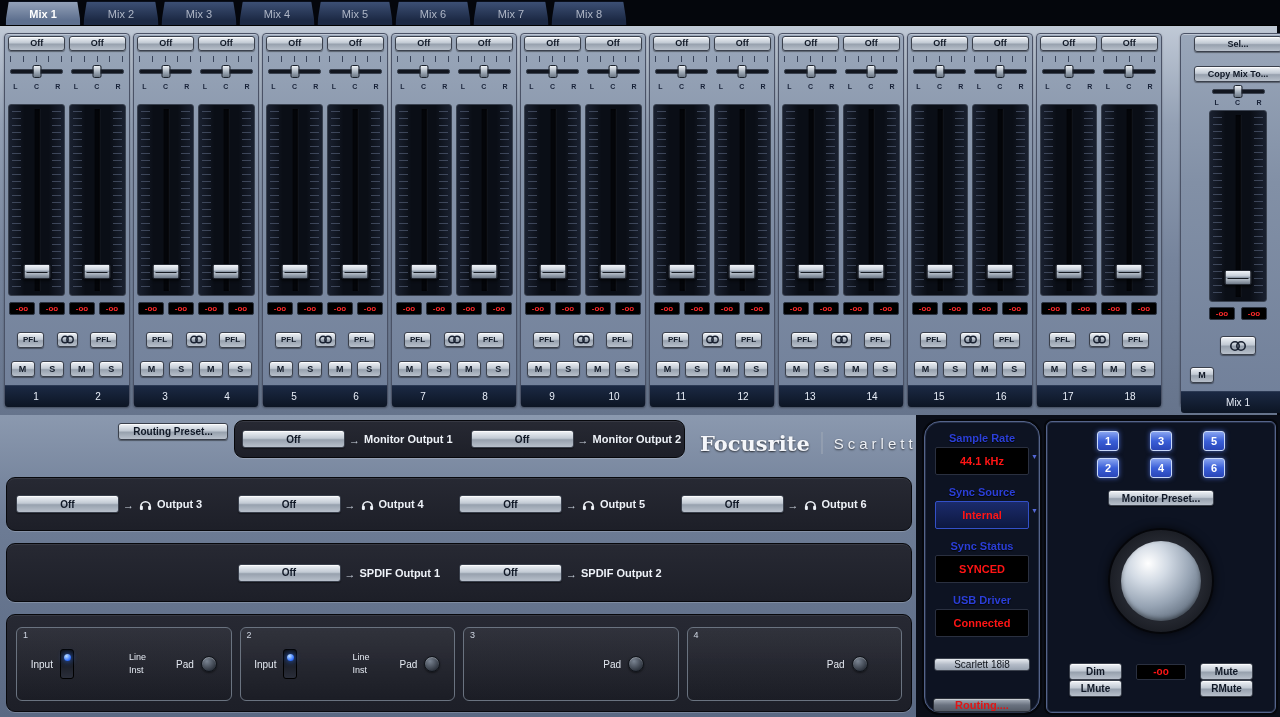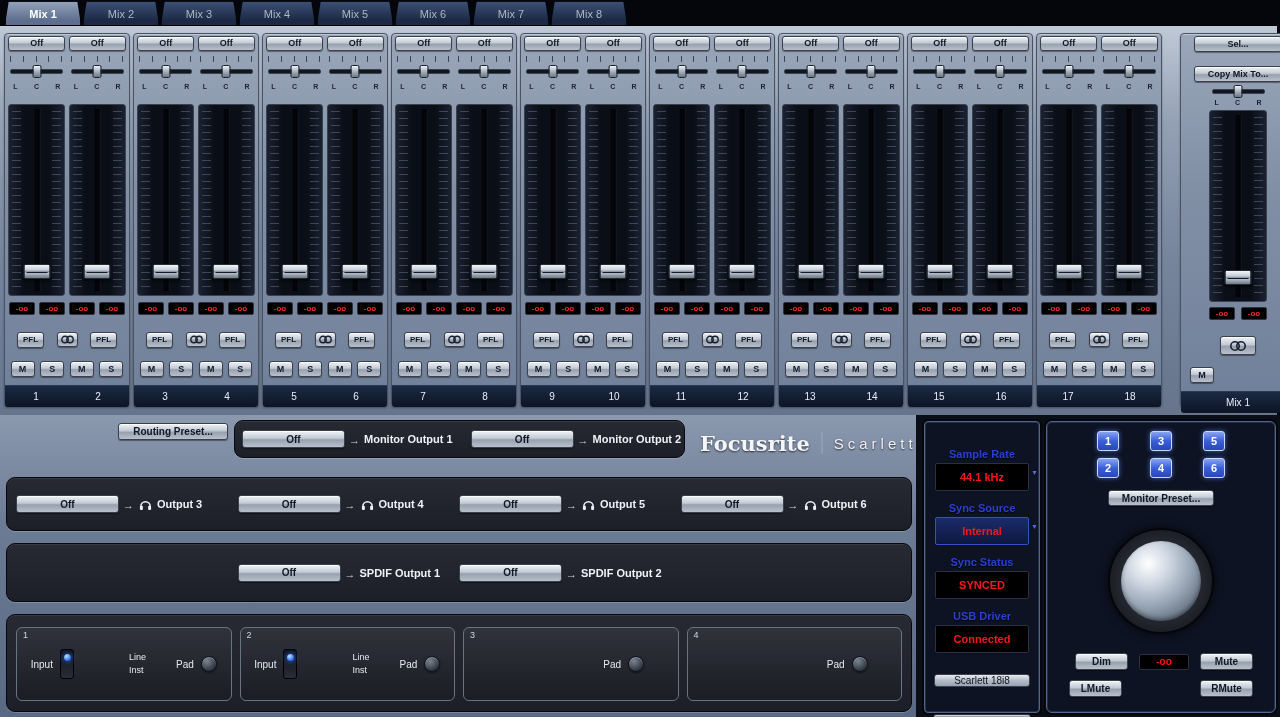--- a/index.html
+++ b/index.html
@@ -133,23 +133,23 @@
 
   
   .logo { position:absolute; left:700px; top:428px; height:30px; display:flex; align-items:center; gap:11px; }
   .logo-focusrite { font-family:"DejaVu Serif", serif; font-weight:bold; font-size:21px; color:#f4f6fa;
     text-shadow:0 1px 2px rgba(0,0,0,.7); }
   .logo-divider { width:2px; height:22px; background:#9aa4b4; opacity:.65; }
   .logo-scarlett { font-size:15px; letter-spacing:4px; color:#eef1f6; text-shadow:0 1px 2px rgba(0,0,0,.7); }
 
   
   .status-panel { position:absolute; left:924px; top:421px; width:116px; height:292px;
-    background:#0d1322; border:1px solid #55648a; border-radius:4px;
+    background:#0d1322; border:1px solid #55648a; border-radius:16px;
     box-shadow:0 0 0 2px #05070c, inset 0 0 0 1px rgba(90,110,160,.3);
-    display:flex; flex-direction:column; align-items:center; padding-top:26px; }
+    display:flex; flex-direction:column; align-items:center; padding-top:10px; }
   .sp-label { font-size:11px; font-weight:bold; color:#2b3fd8; margin-bottom:3px;
     text-shadow:0 1px 1px rgba(0,0,0,.8); }
   .vwrap { position:relative; margin-bottom:11px; }
   .value-box { width:94px; height:28px; background:#000; border:1px solid #2a3040; border-radius:2px;
     color:#ff1515; font-weight:bold; font-size:11px; display:flex; align-items:center; justify-content:center; }
   .value-box.hl { background:linear-gradient(180deg,#1b2b6b,#0d1840); border-color:#3350c8; }
   .dd-arrow { position:absolute; right:-9px; top:6px; font-size:7px; color:#5468d8; cursor:pointer; }
   .device-box { width:96px; height:18px; margin-top:10px; border-radius:3px;
     background:linear-gradient(180deg,#e8ebf0,#b4bcc8 50%,#98a2b0); border:1px solid #3a404c;
     color:#10151c; font-size:10px; display:flex; align-items:center; justify-content:center; }
@@ -170,21 +170,21 @@
     box-shadow:0 0 5px rgba(90,130,255,.7); cursor:pointer; }
   .mon-preset { position:absolute; left:50%; transform:translateX(-50%); top:68px;
     width:106px; height:16px; font-size:10px; }
   .knob-outer { position:absolute; left:50%; transform:translateX(-50%); top:106px;
     width:106px; height:106px; border-radius:50%; border:2px solid #05060a;
     background:radial-gradient(circle,#23262e 58%,#0b0d12 100%); box-shadow:0 0 10px rgba(0,0,0,.7); }
   .knob-inner { position:absolute; left:11px; top:11px; width:80px; height:80px; border-radius:50%;
     background:radial-gradient(circle at 34% 28%,#ffffff,#d2dae4 25%,#97a4b4 55%,#5f6c7c 82%,#49545f);
     box-shadow:inset 0 -2px 4px rgba(0,0,0,.4); cursor:pointer; }
   .mon-row { position:absolute; left:22px; right:22px; display:flex; justify-content:space-between; align-items:center; }
-  .mon-row.r1 { bottom:42px;margin-left:6px; }
+  .mon-row.r1 { bottom:32px; }
   .mon-row.r2 { bottom:15px; }
   .mon-btn { width:53px; height:17px; font-size:10px; }
   .mon-display { width:50px; height:16px; background:#000; border:1px solid #2a3040; border-radius:2px;
     color:#ff1515; font-size:10px; font-weight:bold; display:flex; align-items:center; justify-content:center; }
 </style>
 </head>
 <body>
 
 <div class="tabbar">
 

